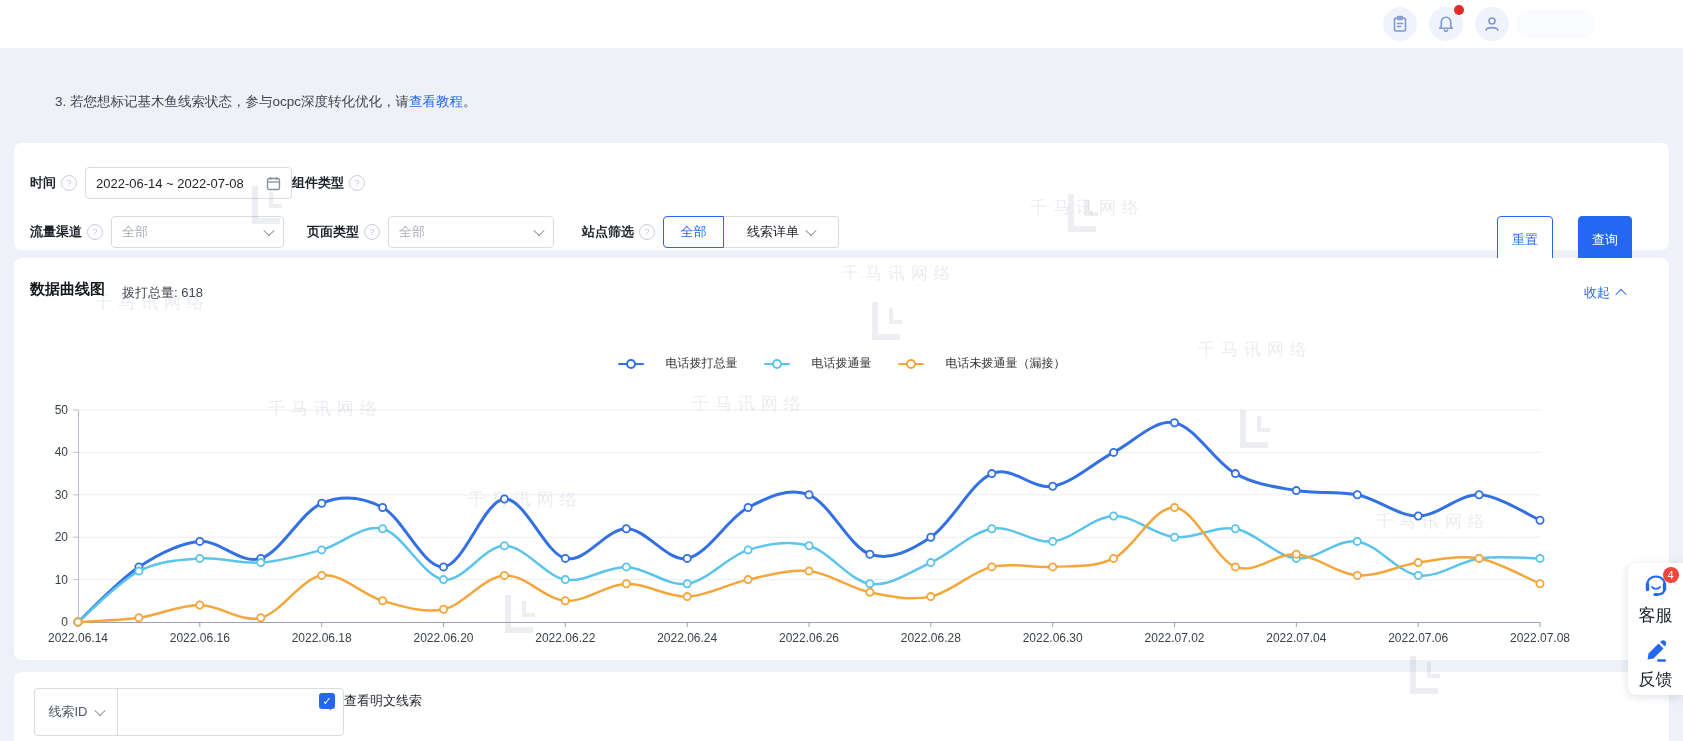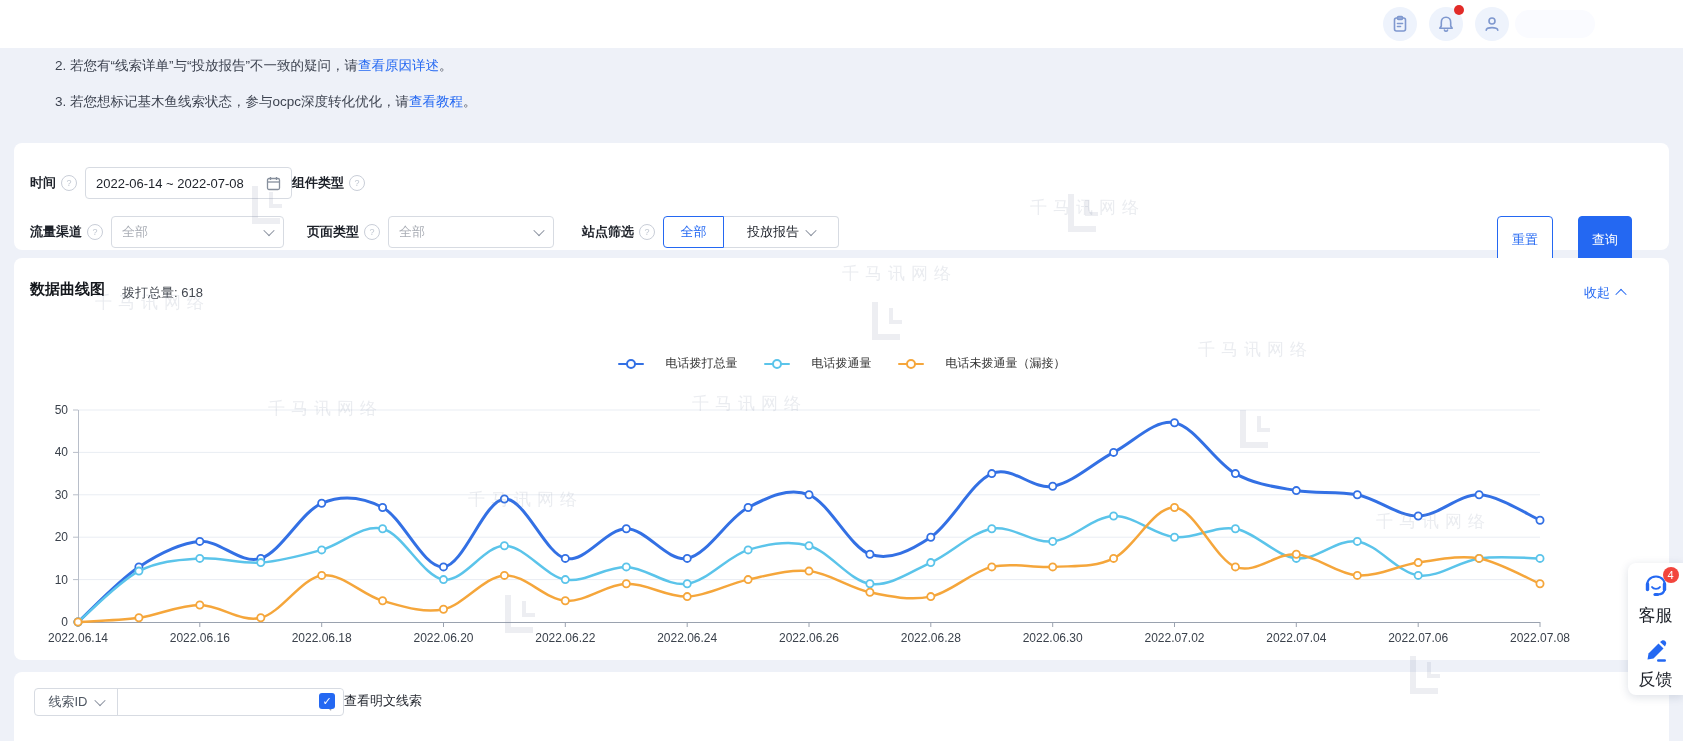--- a/index.html
+++ b/index.html
@@ -53,21 +53,21 @@
   .chart-total{position:absolute;left:108px;top:26px;font-size:13px;color:#42474f;}
   .collapse{position:absolute;right:44px;top:26px;color:#2468f2;font-size:13px;display:flex;align-items:center;gap:7px;cursor:pointer;}
   .legend{position:absolute;left:0;top:97px;width:100%;display:flex;justify-content:center;gap:26px;}
   .lg-item{display:flex;align-items:center;gap:22px;cursor:pointer;font-size:12px;color:#333;}
   .lg-mark{position:relative;width:26px;height:10px;flex:none;}
   .lg-line{position:absolute;left:0;top:4px;width:26px;height:2px;border-radius:1px;}
   .lg-ring{position:absolute;left:8px;top:0;width:6px;height:6px;border-radius:50%;border-width:2px;border-style:solid;background:#fff;}
   #chart-svg{position:absolute;left:0;top:120px;}
 
   
-  .search-wrap{position:absolute;left:20px;top:16px;display:flex;height:28px;border:1px solid #d7dbe2;border-radius:4px;box-sizing:border-box;background:#fff;}
+  .search-wrap{position:absolute;left:20px;top:16px;display:flex;height:48px;border:1px solid #d7dbe2;border-radius:4px;box-sizing:border-box;background:#fff;}
   .field-sel{display:flex;align-items:center;justify-content:center;gap:8px;width:82px;border-right:1px solid #d7dbe2;color:#4e5661;cursor:pointer;}
   .search-input{width:185px;border:none;outline:none;padding:0 30px 0 10px;font-size:13px;border-radius:0 4px 4px 0;}
   .mag{position:absolute;right:10px;top:8px;cursor:pointer;}
   .cbx-wrap{position:absolute;left:305px;top:20px;display:flex;align-items:center;gap:9px;cursor:pointer;}
   .cbx{width:16px;height:16px;background:#2468f2;border-radius:3px;display:flex;align-items:center;justify-content:center;color:#fff;font-size:11px;line-height:1;}
   .bb-buttons{position:absolute;right:32px;top:16px;display:flex;gap:22px;}
   .bb-buttons .btn{gap:10px;}
   .b-upload{width:140px;} .b-crm{width:143px;} .b-dl{width:91px;} .b-cols{width:89px;}
   .chev-blue{border-color:#2468f2;}
 
@@ -106,21 +106,20 @@
     </div>
     <div class="hicon">
       <svg width="18" height="18" viewBox="0 0 18 18">
           <circle cx="9" cy="6" r="3"></circle>
           <path d="M3.2 15.2 C 3.2 11.8 14.8 11.8 14.8 15.2"></path>
         </svg>
     </div>
     <div class="user-blob"></div>
   </div>
 
-  <div class="notice-line nl2"><span>2. 若您有“线索详单”与“投放报告”不一致的疑问，请</span><a>查看原因详述</a><span>。</span></div>
   <div class="notice-line nl3"><span>3. 若您想标记基木鱼线索状态，参与ocpc深度转化优化，请</span><a>查看教程</a><span>。</span></div>
 
   <div class="card filter-card">
     <div class="frow frow1">
       <span class="flabel">时间</span>
       <span class="help">?</span>
       <div class="fbox date-box">
         <span class="val">2022-06-14 ~ 2022-07-08</span>
         <svg class="cal" width="15" height="15" viewBox="0 0 15 15" fill="none" stroke="#868f9c" stroke-width="1.3">
             <rect x="1.5" y="2.5" width="12" height="11" rx="1.5"></rect>
@@ -143,21 +142,21 @@
       <span class="help">?</span>
       <div class="fbox sel-pt">
         <span class="val gray">全部</span>
         <span class="chev"></span>
       </div>
       <span class="flabel">站点筛选</span>
       <span class="help">?</span>
       <div class="seg">
         <div class="seg-all">全部</div>
         <div class="seg-custom">
-          <span>投放报告</span>
+          <span>线索详单</span>
           <span class="chev"></span>
         </div>
       </div>
     </div>
     <div class="btn btn-outline reset-btn">重置</div>
     <div class="btn btn-solid query-btn">查询</div>
   </div>
 
   <div class="card chart-card">
     <div class="chart-title">数据曲线图</div>

